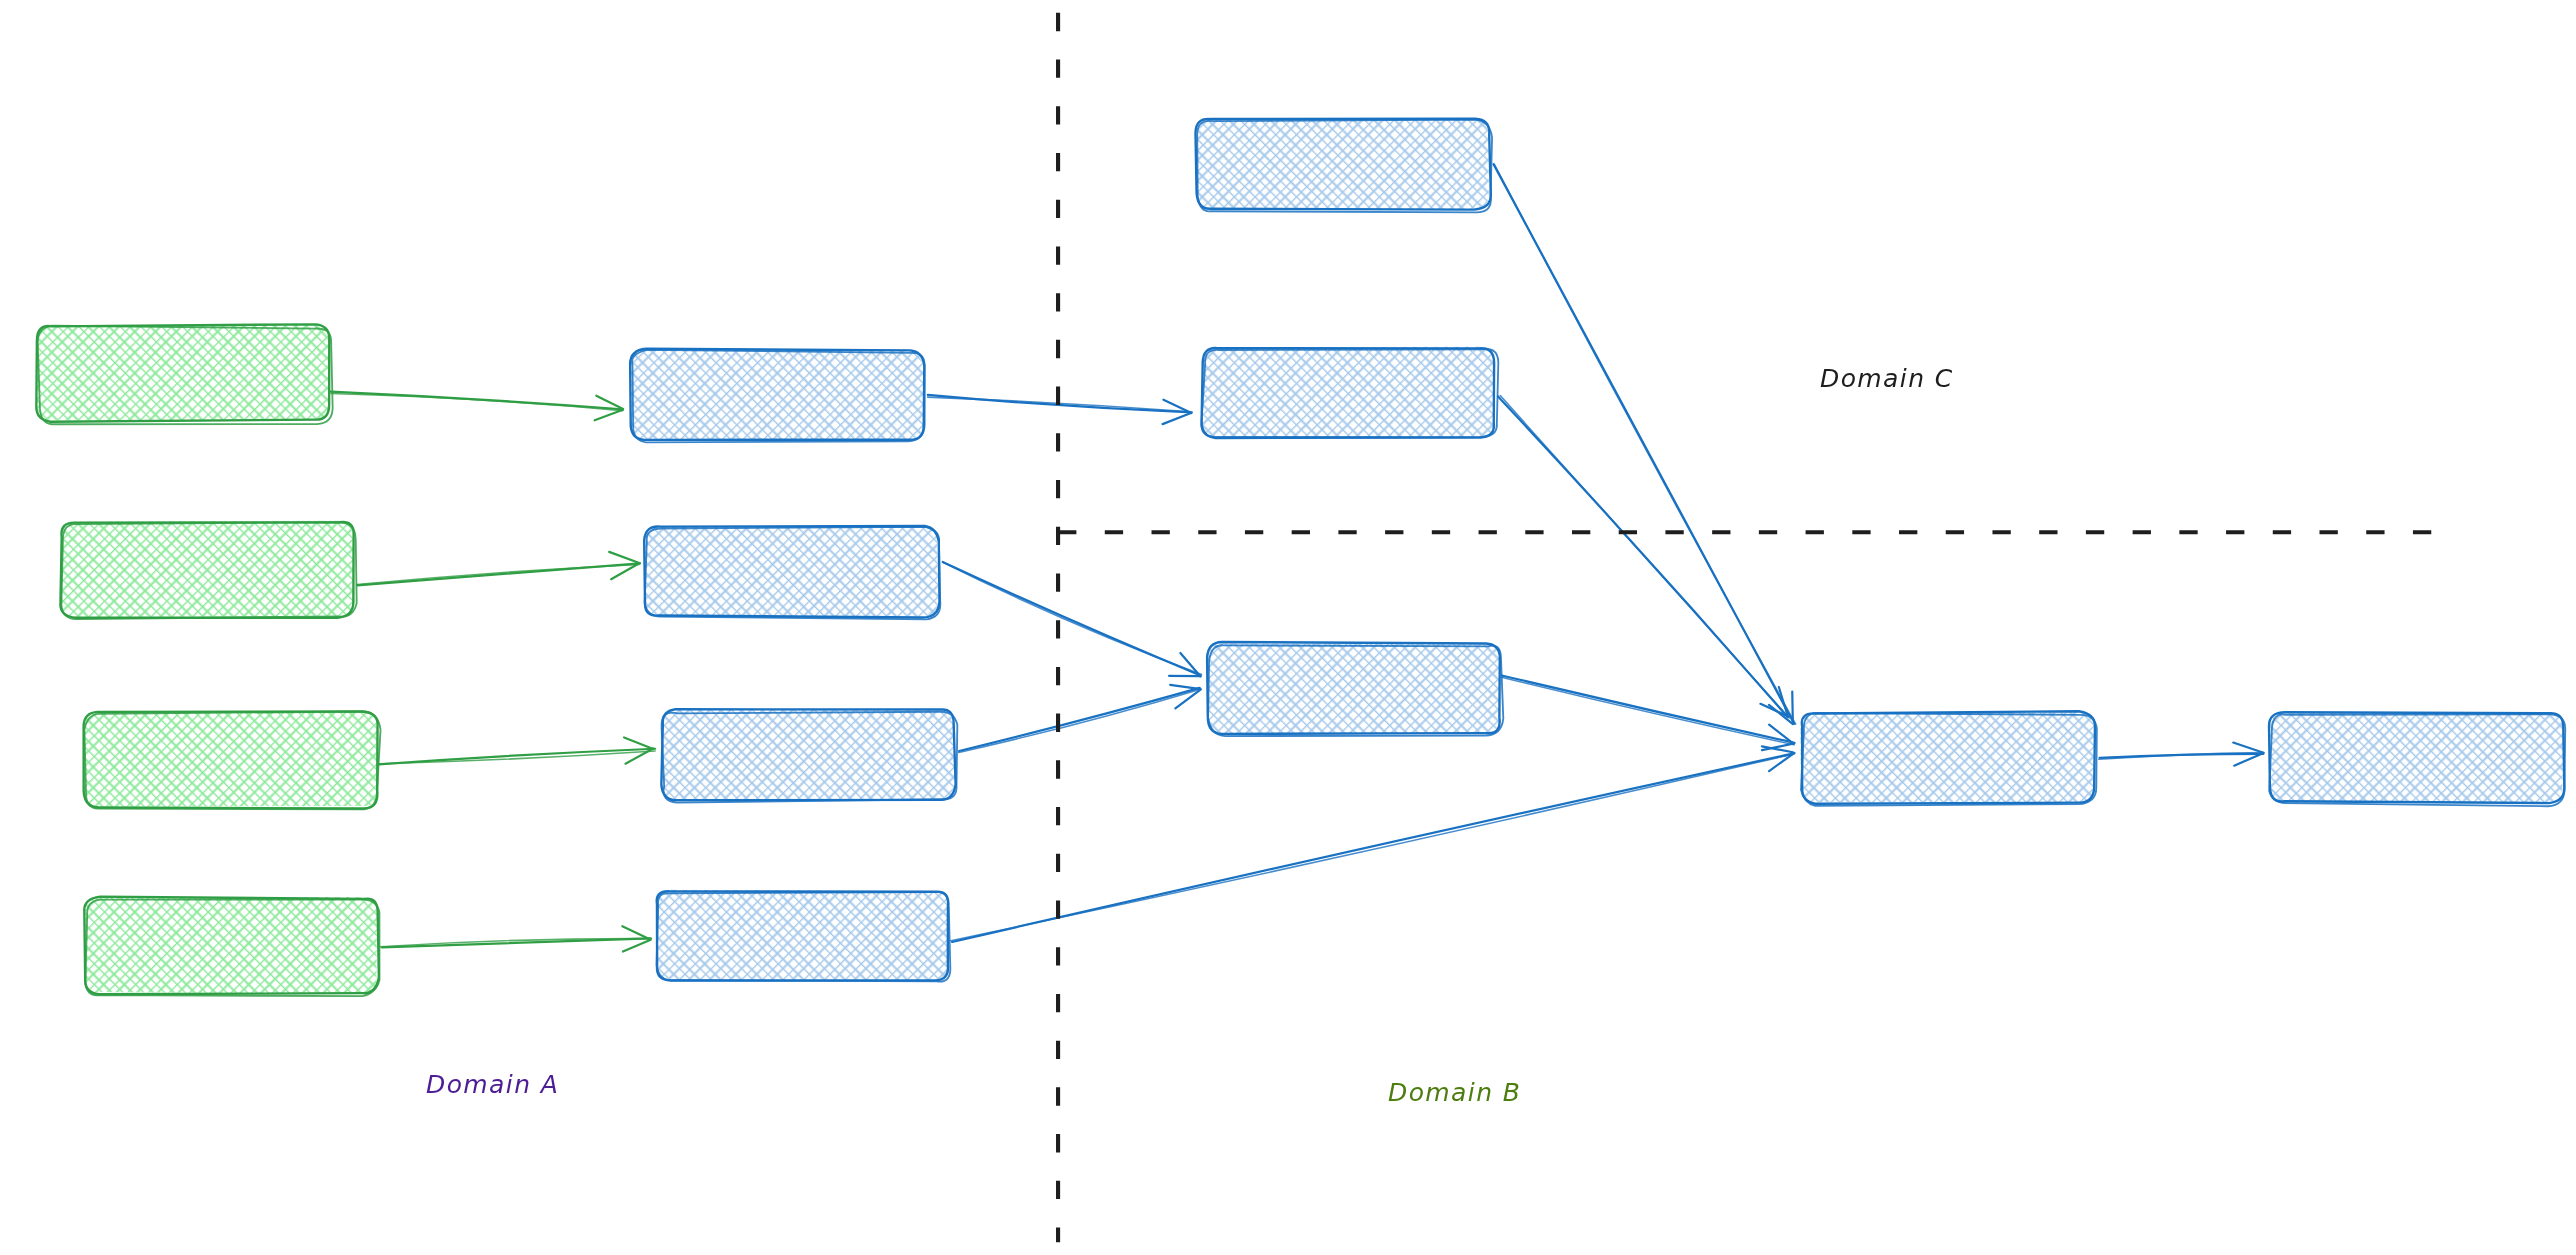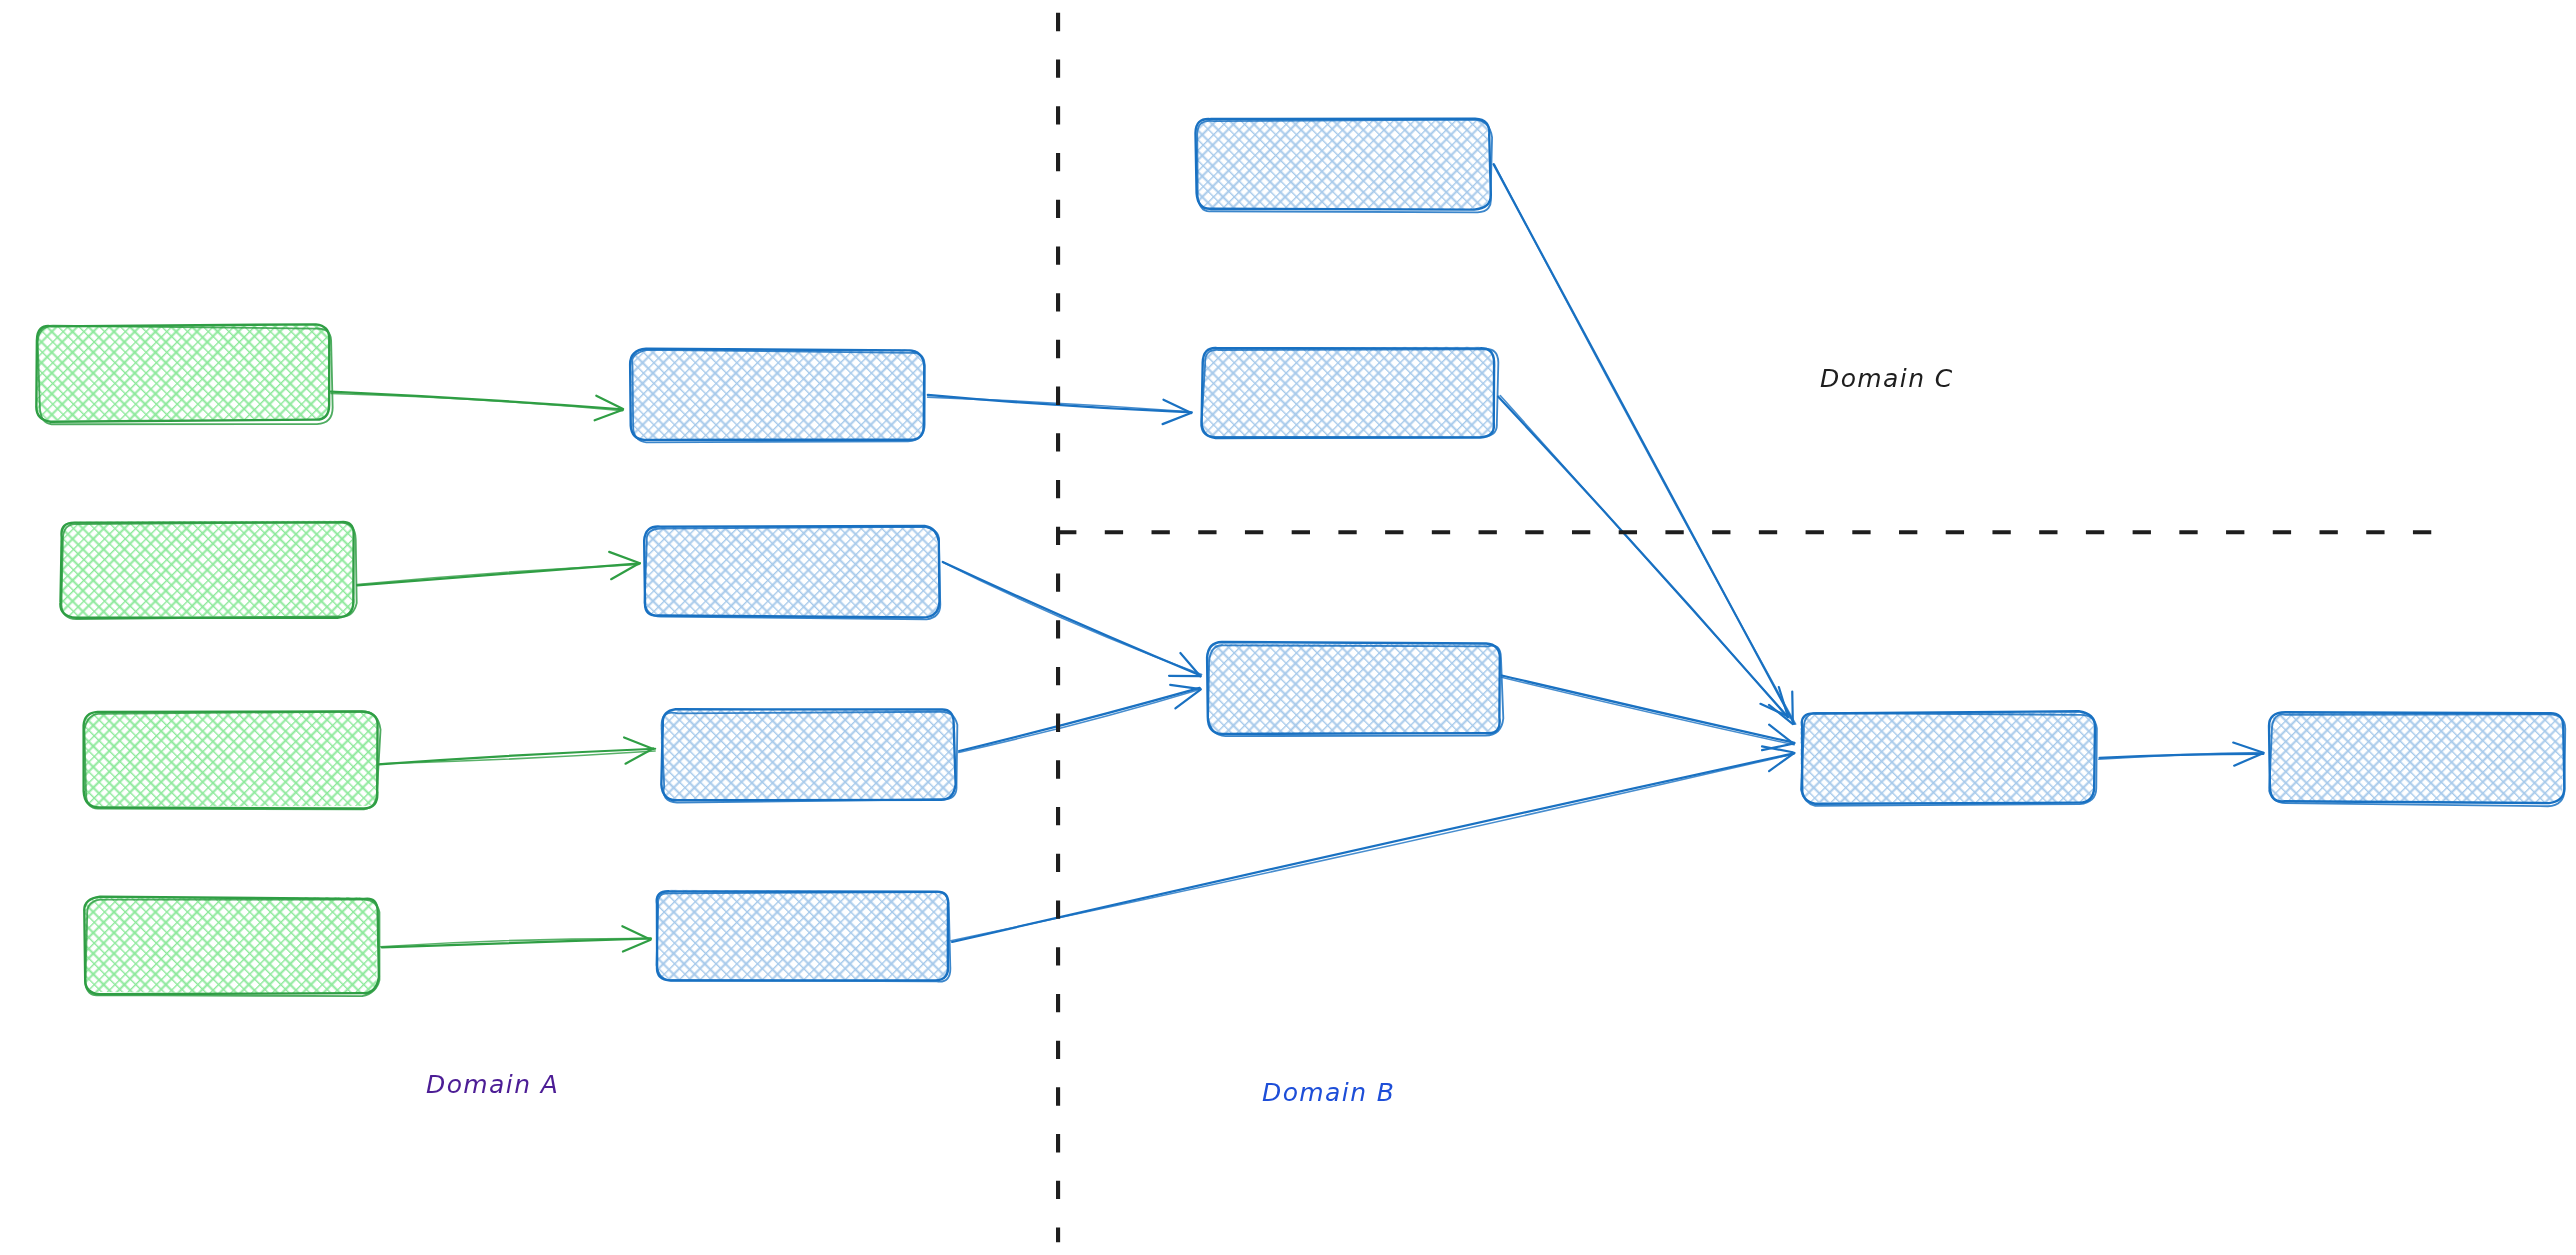--- a/index.html
+++ b/index.html
@@ -613,21 +613,21 @@
         </g>
       </g>
     <g id="g-dividers">
         <line x1="1155" y1="14" x2="1155" y2="1356" stroke="#1e1e1e" stroke-width="4.5" stroke-dasharray="20 31" stroke-linecap="butt"></line>
         <line x1="1155" y1="581" x2="2672" y2="581" stroke="#1e1e1e" stroke-width="4.5" stroke-dasharray="20 31" stroke-linecap="butt"></line>
       </g>
   </svg>
 
   <div id="label-host">
       <div class="domain-label" style="left: 426px; top: 1070px; color: #4c1d95;">Domain A</div>
-      <div class="domain-label" style="left: 1262px; top: 1078px; color: #1d4ed8;">Domain B</div>
+      <div class="domain-label" style="left: 1388px; top: 1078px; color: #4d7c0f;">Domain B</div>
       <div class="domain-label" style="left: 1820px; top: 364px; color: rgb(30, 30, 30); text-align: center;">Domain C</div>
     </div>
   <div id="hit-host">
       <div class="node-hit" style="left: 37px; top: 325px; width: 293px; height: 95px;"></div>
       <div class="node-hit" style="left: 60px; top: 521px; width: 293px; height: 95px;"></div>
       <div class="node-hit" style="left: 84px; top: 712px; width: 293px; height: 95px;"></div>
       <div class="node-hit" style="left: 84px; top: 898px; width: 293px; height: 95px;"></div>
       <div class="node-hit" style="left: 630px; top: 350px; width: 293px; height: 90px;"></div>
       <div class="node-hit" style="left: 645px; top: 527px; width: 293px; height: 90px;"></div>
       <div class="node-hit" style="left: 661px; top: 710px; width: 293px; height: 90px;"></div>

